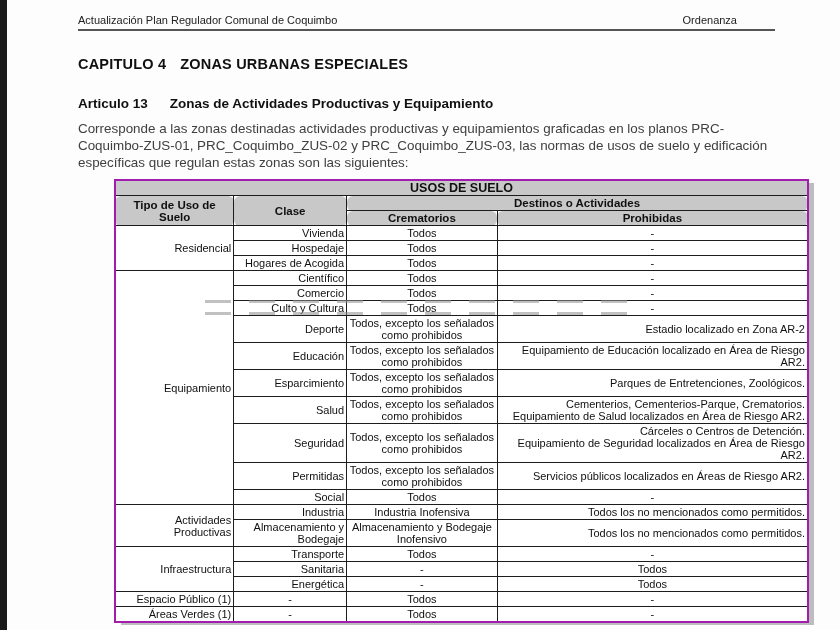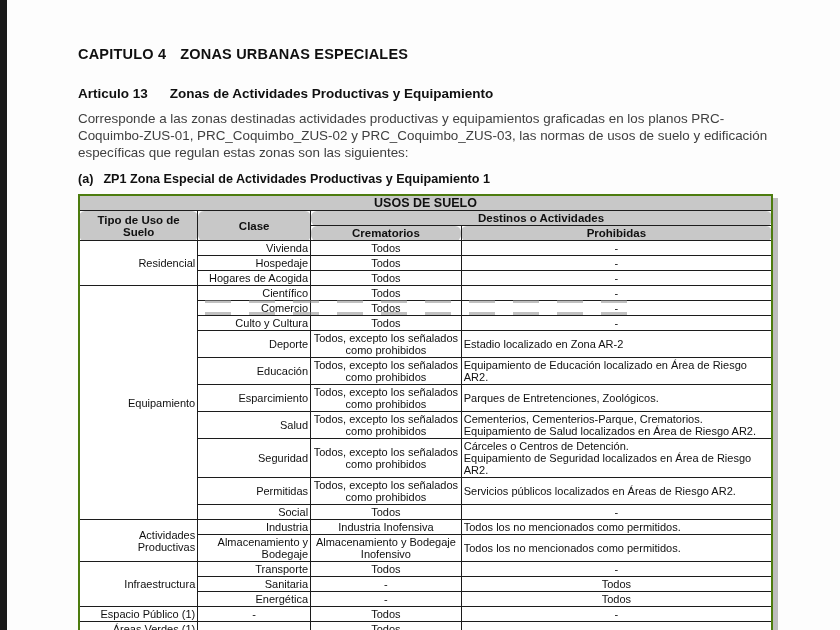--- a/index.html
+++ b/index.html
@@ -20,21 +20,21 @@
   }
   
   .running-header{
     display:flex;justify-content:space-between;align-items:flex-end;
     border-bottom:2px solid #555;
     padding-bottom:3px;
     font-size:11px;color:#222;
   }
   .running-header .right{margin-right:38px;}
   
-  .chapter{margin-top:32px;font-size:14.5px;font-weight:bold;letter-spacing:.2px;}
+  .chapter{margin-top:25px;font-size:14.5px;font-weight:bold;letter-spacing:.2px;}
   .chapter .gap, .article .gap, .item-heading .gap{display:inline-block;width:14px;}
   .article{margin-top:24px;font-size:13.5px;font-weight:bold;}
   .article .gap{width:22px;}
   .intro{
     margin-top:9px;font-size:13.4px;line-height:17px;color:#404040;
     width:700px;
   }
   .item-heading{margin-top:11px;font-size:12.6px;font-weight:bold;}
   .item-heading .gap{width:10px;}
   
@@ -46,64 +46,65 @@
     line-height:12px;
     box-shadow:6px 3px 0 -1px #bdbdbd;
     background:#fff;
     position:relative;
   }
   table.uses td, table.uses th{
     border:1px solid #1c1c1c;
     padding:1px 2px;
     vertical-align:middle;
   }
-  table.uses{border:2px solid #4d7c0f;}
+  table.uses{border:2px solid #a21caf;margin-left:36px;}
   th.title-row{
     background:#c8c8c8;font-size:12.5px;font-weight:bold;text-align:center;
     padding:2px 0;
   }
   th.hdr{
     background:#c8c8c8;font-weight:bold;text-align:center;font-size:11.5px;border-radius:6px;
   }
   td.tipo{text-align:right;vertical-align:middle;}
   td.clase{text-align:right;vertical-align:bottom;}
   td.perm{text-align:center;vertical-align:middle;white-space:pre-line;}
-  td.proh{text-align:left;vertical-align:bottom;padding-left:4px;white-space:pre-line;}
+  td.proh{text-align:right;vertical-align:bottom;padding-left:4px;white-space:pre-line;}
   td.dash{text-align:center;vertical-align:middle;padding-left:2px;}
   
   .watermark{
     position:absolute;left:205px;top:300px;width:438px;height:18px;
     pointer-events:none;opacity:.55;
   }
   .watermark .wline{
     height:3px;margin-bottom:9px;
     background:repeating-linear-gradient(90deg,#8f8f8f 0 26px,transparent 26px 44px);
   }
 </style>
 </head>
 <body>
 
 <div class="edge-strip"></div>
 
 <div class="content">
 
+  <div class="running-header">
+    <span>Actualización Plan Regulador Comunal de Coquimbo</span>
+    <span class="right">Ordenanza</span>
+  </div>
 
   <div class="chapter">
     <span>CAPITULO 4</span><span class="gap"></span><span>ZONAS URBANAS ESPECIALES</span>
   </div>
 
   <div class="article">
     <span>Articulo 13</span><span class="gap"></span><span>Zonas de Actividades Productivas y Equipamiento</span>
   </div>
 
   <div class="intro">Corresponde a las zonas destinadas actividades productivas y equipamientos graficadas en los planos PRC-Coquimbo-ZUS-01, PRC_Coquimbo_ZUS-02 y PRC_Coquimbo_ZUS-03, las normas de usos de suelo y edificación específicas que regulan estas zonas son las siguientes:</div>
 
-  <div class="item-heading">
-    <span>(a)</span><span class="gap"></span><span>ZP1 Zona Especial de Actividades Productivas y Equipamiento 1</span>
-  </div>
 
   <table class="uses">
     <colgroup>
       <col style="width:119px">
         <col style="width:113px">
         <col style="width:151px">
         <col style="width:312px">
     </colgroup>
     <tbody>
         <tr>

